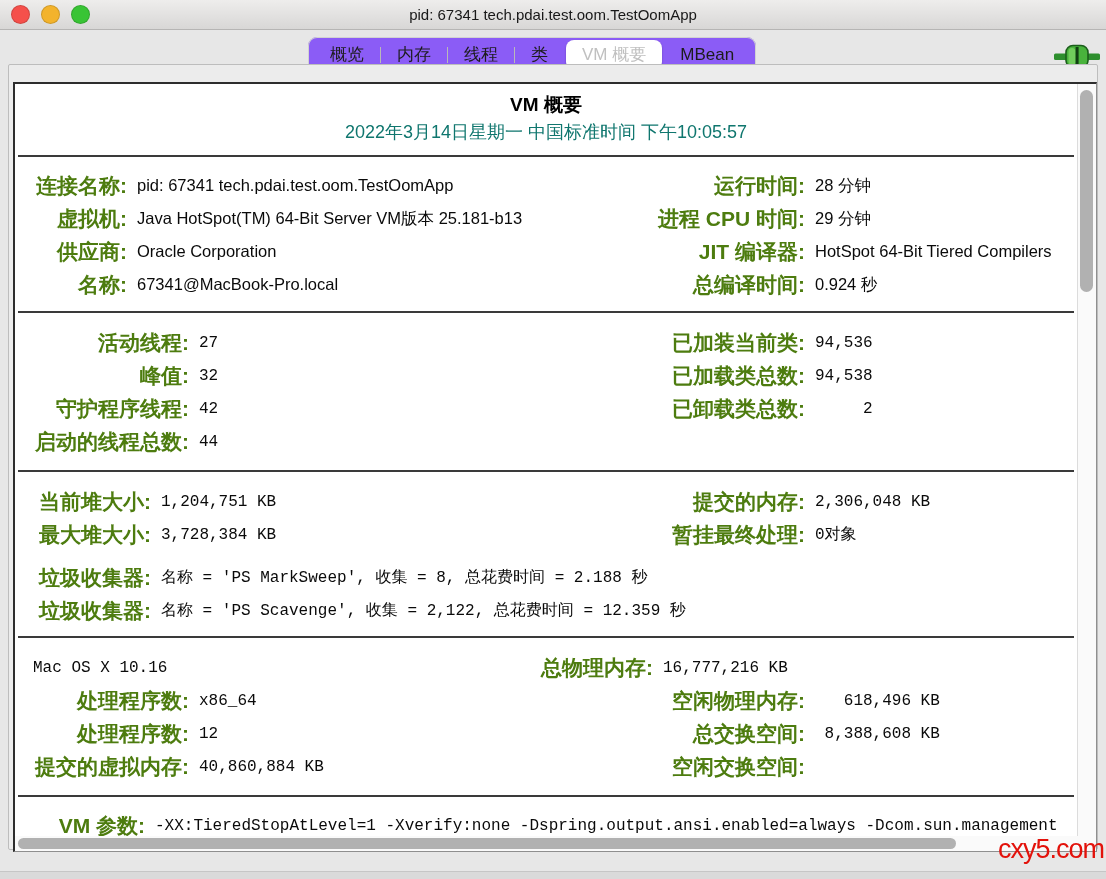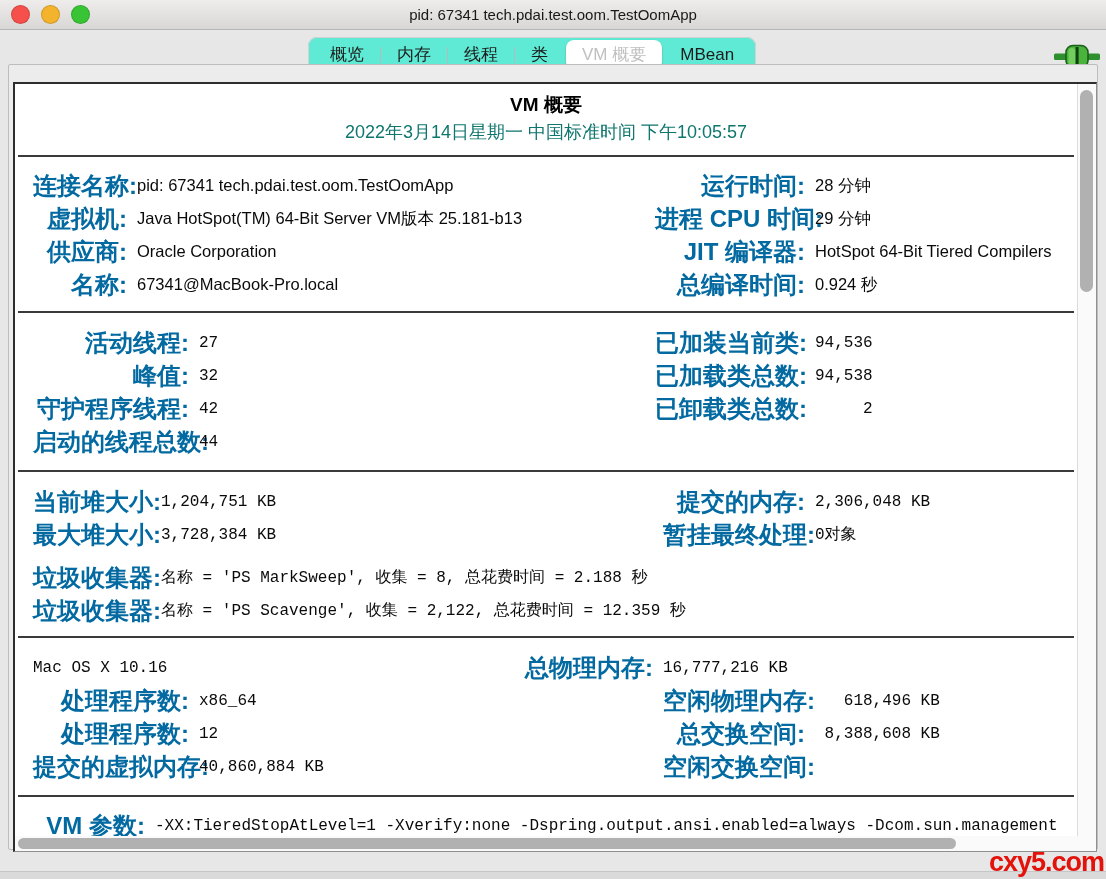--- a/index.html
+++ b/index.html
@@ -20,21 +20,21 @@
   }
   .lights { position:absolute; left:11px; top:5px; display:flex; gap:11px; }
   .light { width:19px; height:19px; border-radius:50%; border:1px solid rgba(0,0,0,0.15); }
   .win-title {
     text-align:center; line-height:29px; font-size:15px; font-weight:500; color:#181818;
   }
 
   
   .segmented {
     position:absolute; left:308px; top:37px; height:36px;
-    background:#5eead4; border-radius:9px;
+    background:#8b5cf6; border-radius:9px;
     display:flex; align-items:center; padding:0 6px;
     box-shadow:inset 0 0 0 1px #d2d2d2;
   }
   .tab {
     font-size:17px; color:#1c1c1c; padding:0 16px; height:36px; line-height:36px;
     white-space:nowrap; cursor:default;
   }
   .tab.selected {
     background:#ffffff; border-radius:8px; height:30px; line-height:30px;
     color:#c0c0c0; box-shadow:0 1px 2px rgba(0,0,0,0.28);
@@ -90,31 +90,31 @@
   .grid-row { display:grid; column-gap:10px; align-items:center; height:33px; }
   .sec1 .grid-row { grid-template-columns:94px minmax(0,1fr) 150px 258px; }
   .sec2 .grid-row { grid-template-columns:156px minmax(0,1fr) 150px 258px; }
   .sec3 .grid-row { grid-template-columns:118px minmax(0,1fr) 142px 258px; }
   .sec3 .gc-row   { grid-template-columns:118px minmax(0,1fr); }
   .sec4 .grid-row { grid-template-columns:156px minmax(0,1fr) 142px 258px; }
   .sec5 .grid-row { grid-template-columns:112px minmax(0,1fr); }
   .gc-gap { height:10px; }
 
   .lbl {
-    font-weight:bold; font-size:24px; text-align:right;
-    white-space:nowrap; color:#0369a1; letter-spacing:0;
+    font-weight:bold; font-size:21px; text-align:right;
+    white-space:nowrap; color:#4d7c0f; letter-spacing:0;
   }
   .val { font-size:16.5px; color:#0a0a0a; white-space:pre; overflow:hidden; }
   .mono { font-family:Liberation Mono, monospace; font-size:16px; }
 
   
   .bottom-edge { position:absolute; left:0; bottom:0; width:1106px; height:8px; background:#dadada; border-top:1px solid #c6c6c6; }
   .watermark {
-    position:absolute; right:2px; bottom:1px;
-    font-size:27px; font-weight:bold; letter-spacing:-1px;
+    position:absolute; right:2px; bottom:14px;
+    font-size:27px; font-weight:normal; letter-spacing:-1px;
     font-family:"Liberation Sans",sans-serif;
   }
 </style>
 </head>
 <body>
 
 <div class="titlebar">
   <div class="lights">
     <div class="light" style="background-color: rgb(245, 80, 75);"></div>
     <div class="light" style="background-color: rgb(243, 179, 44);"></div>

